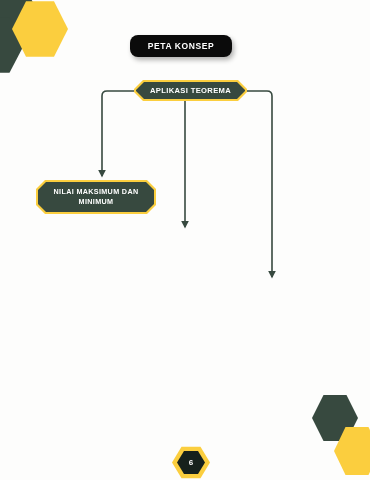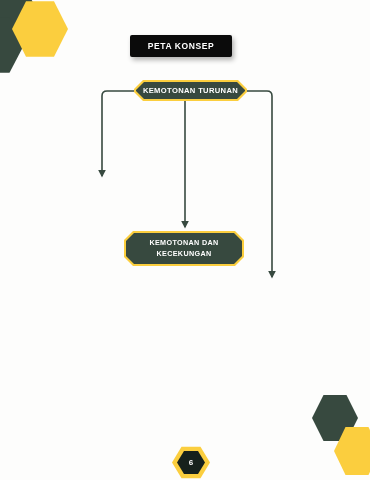--- a/index.html
+++ b/index.html
@@ -56,21 +56,21 @@
   }
 
   
   #title-banner {
     position: absolute;
     left: 130px;
     top: 35px;
     width: 102px;
     height: 22px;
     background: #0b0b0b;
-    border-radius: 2px;
+    border-radius: 8px;
     display: flex;
     align-items: center;
     justify-content: center;
     box-shadow: 2px 3px 5px rgba(0,0,0,0.30);
   }
   #title-banner .banner-text {
     color: #ffffff;
     font-size: 8.5px;
     font-weight: bold;
     letter-spacing: 0.6px;
@@ -174,30 +174,30 @@
 
     <path d="M 134 91 L 107 91 Q 102 91 102 96 L 102 176" fill="none" stroke="#37493F" stroke-width="1.6" marker-end="url(#arrow)"></path>
 
     <path d="M 185 101 L 185 227" fill="none" stroke="#37493F" stroke-width="1.6" marker-end="url(#arrow)"></path>
 
     <path d="M 247 91 L 267 91 Q 272 91 272 96 L 272 277" fill="none" stroke="#37493F" stroke-width="1.6" marker-end="url(#arrow)"></path>
   </svg>
 
   <div class="node" id="node-root">
     <div class="node-inner">
-      <span class="node-label">KEMOTONAN TURUNAN</span>
+      <span class="node-label">APLIKASI TEOREMA</span>
     </div>
   </div>
 
-
-  <div class="node" id="node-kemo">
+  <div class="node" id="node-maks">
     <div class="node-inner">
-      <span class="node-label">KEMOTONAN DAN KECEKUNGAN</span>
+      <span class="node-label">NILAI MAKSIMUM DAN MINIMUM</span>
     </div>
   </div>
+
 
 
   <div class="deco" id="deco-bottom-right">
     <div class="hex hex-d"></div>
     <div class="hex hex-e"></div>
   </div>
 
   <div id="page-number">
     <div class="pn-inner">
       <span class="pn-text">6</span>

